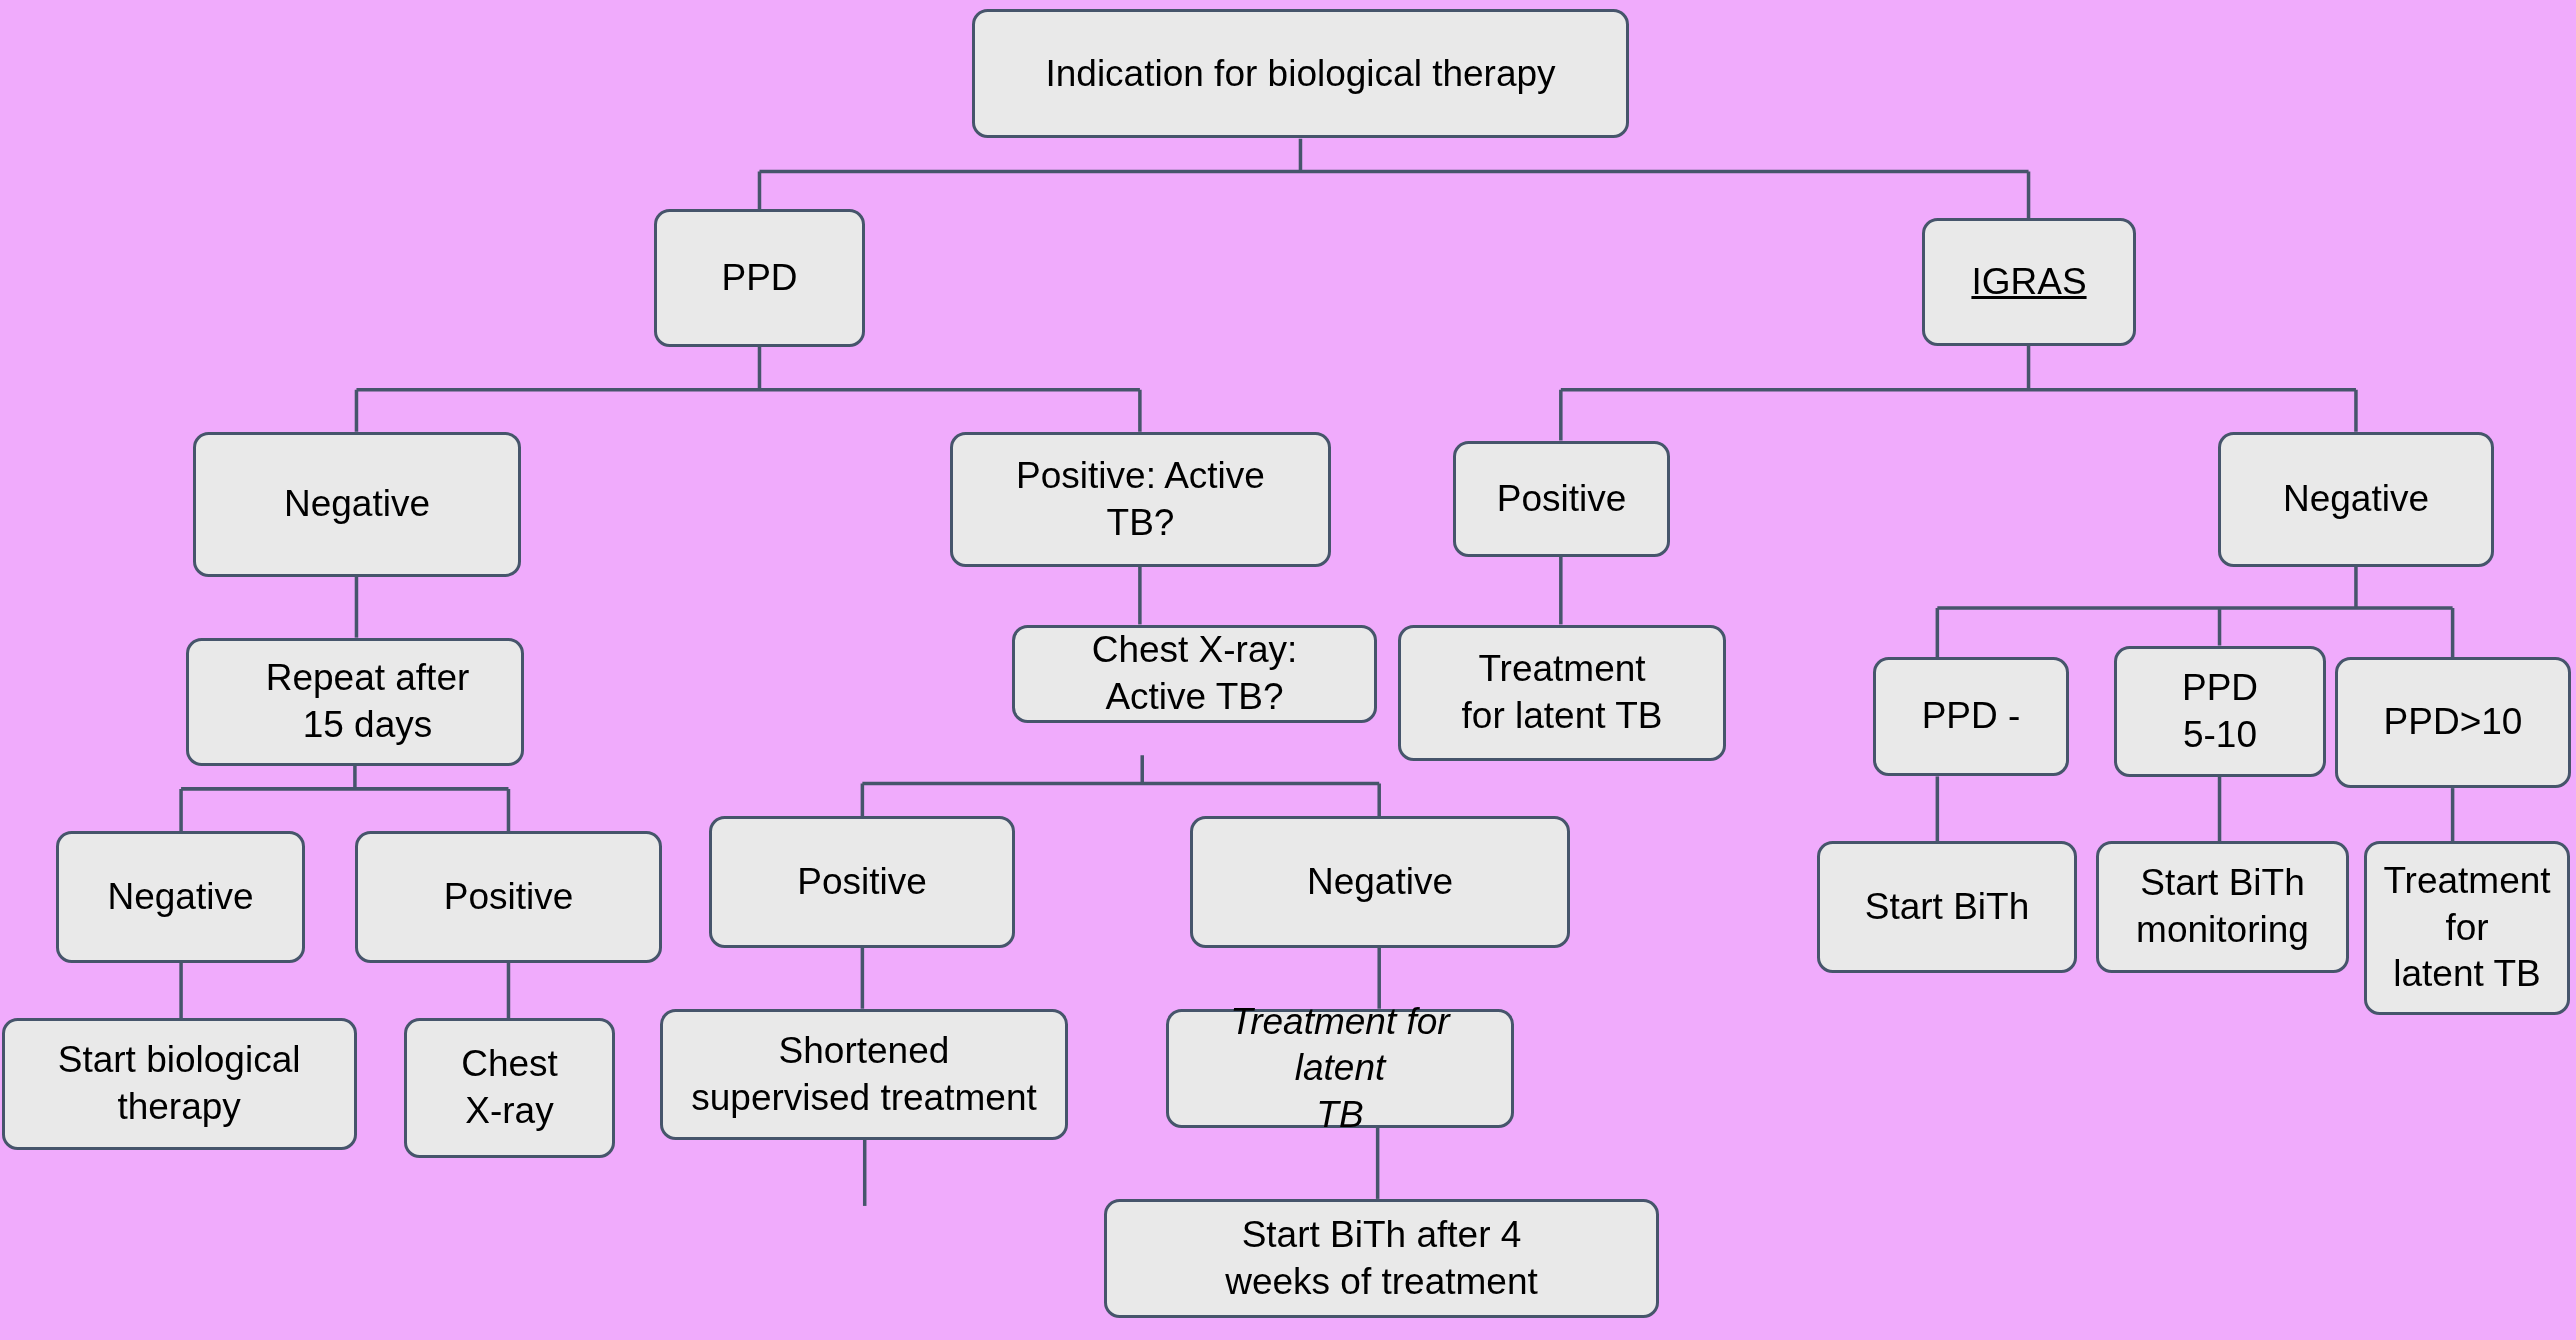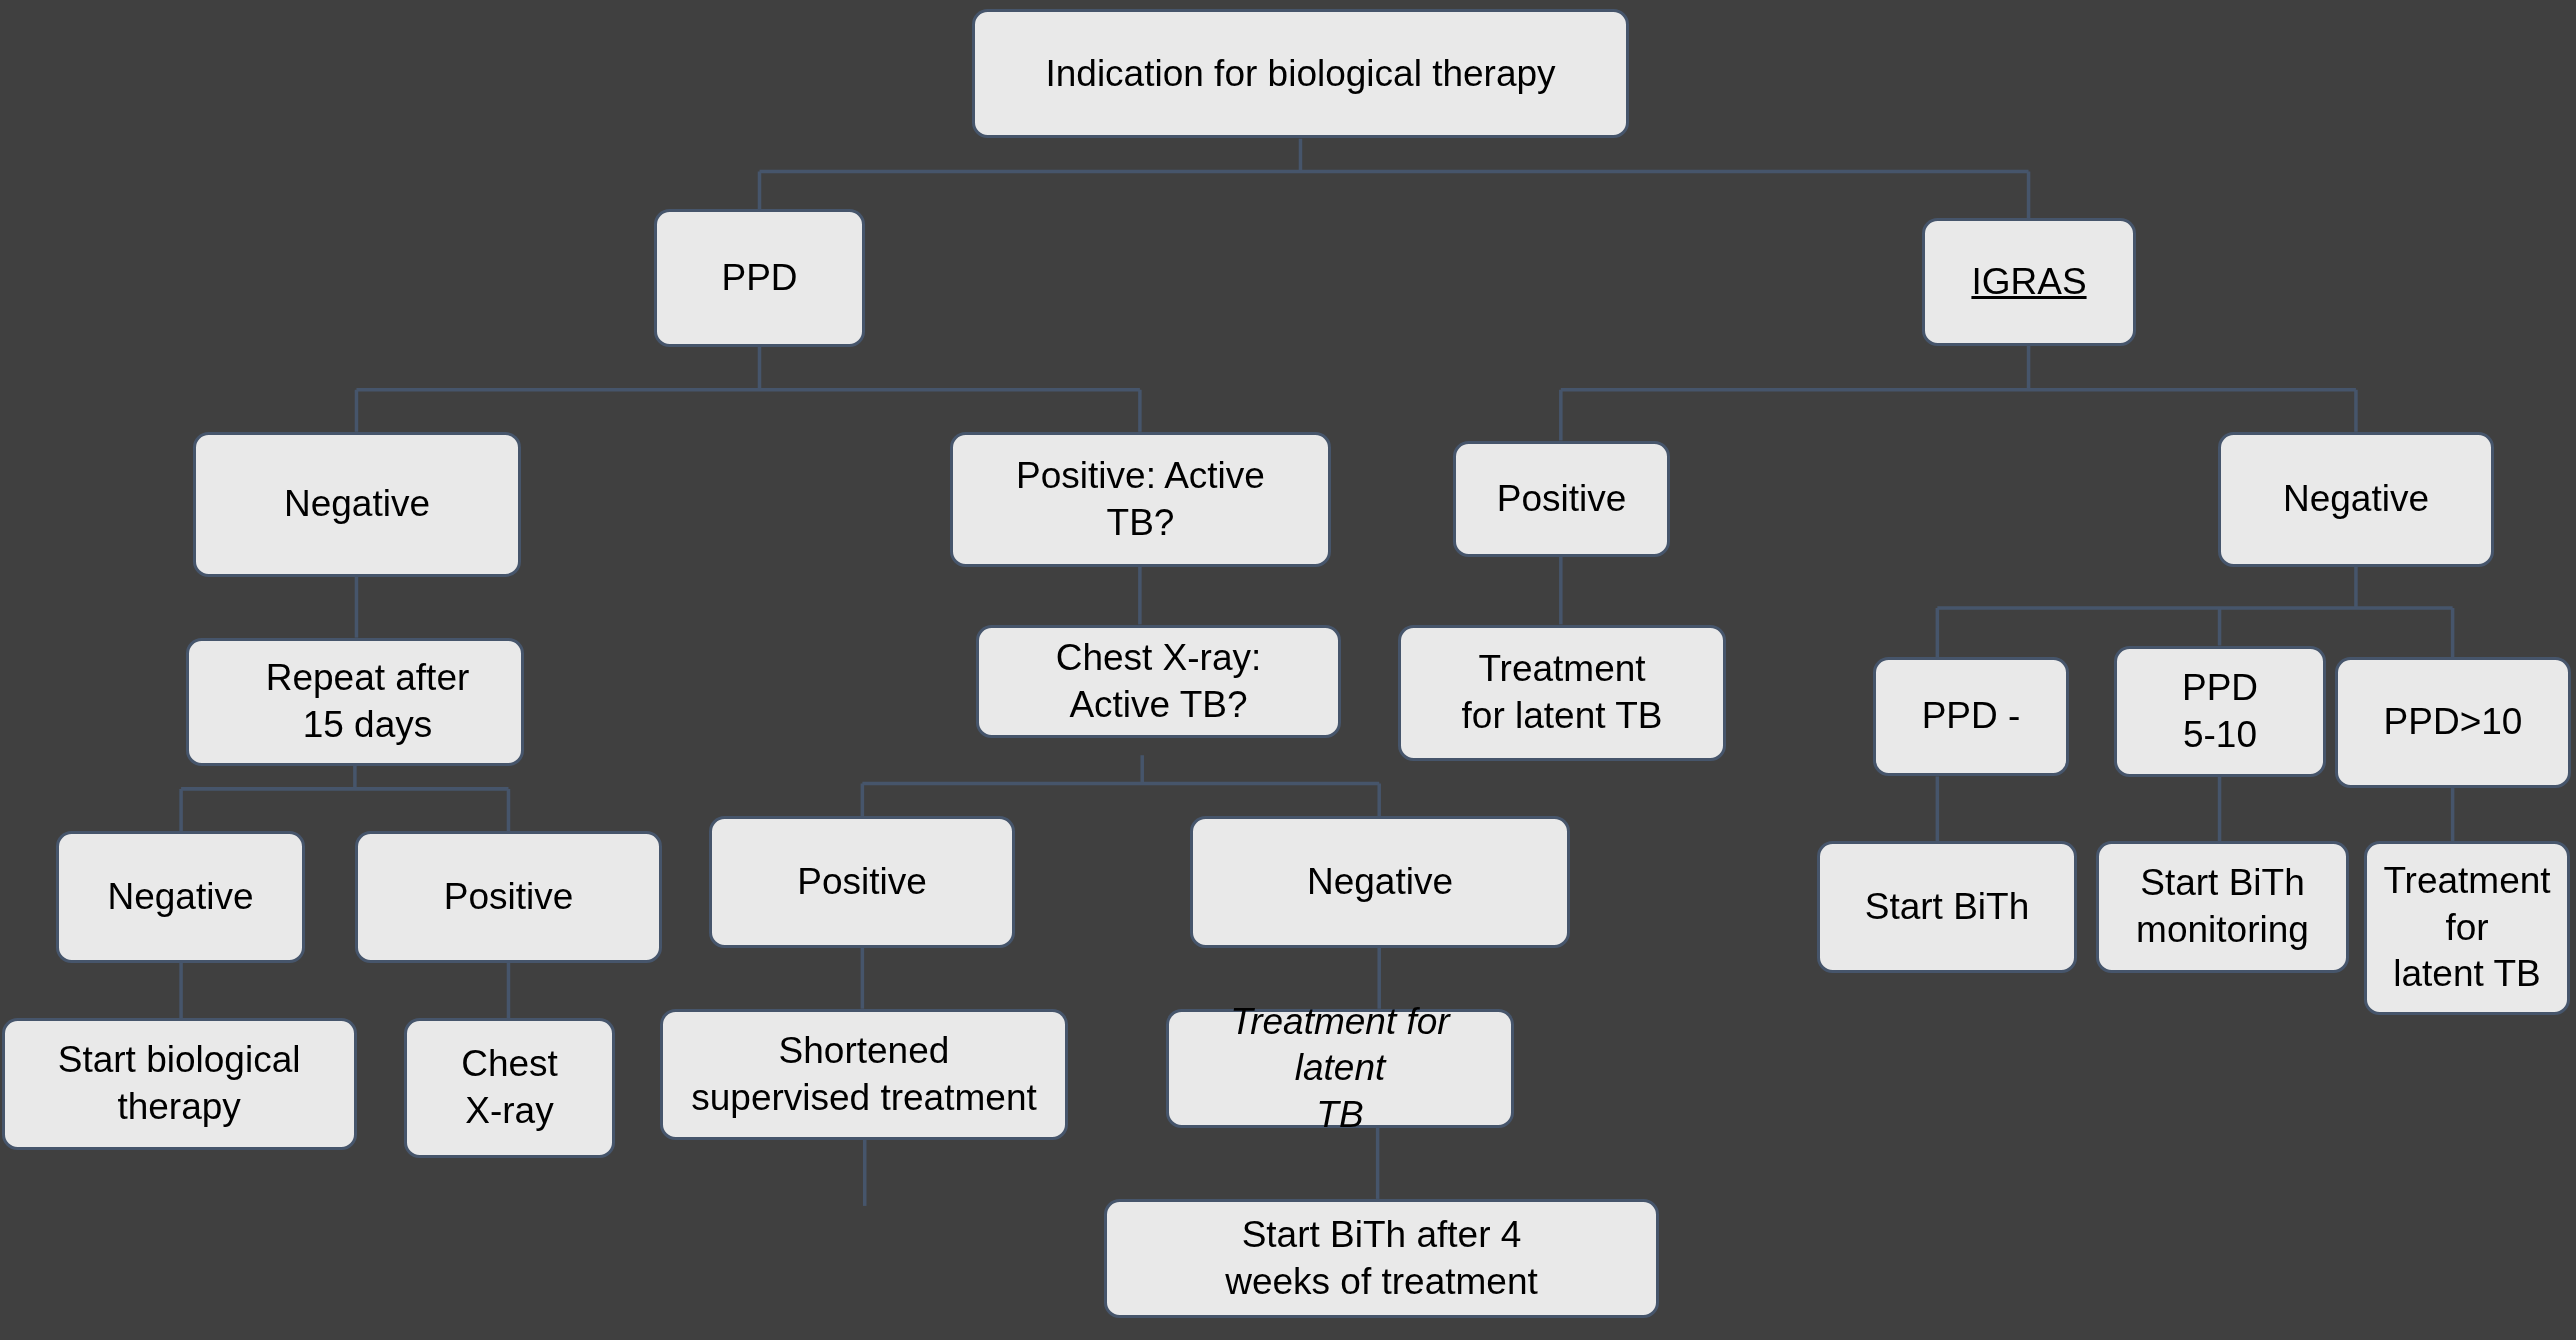--- a/index.html
+++ b/index.html
@@ -1,40 +1,40 @@
 <!DOCTYPE html>
 <html style="font-size:12.5px"><head>
 <meta charset="utf-8">
 <title>Flowchart</title>
 <style>
   html,body{margin:0;padding:0;background:#ffffff;}
   .stage{
     position:relative;width:2576px;height:1340px;overflow:hidden;
-    background:#404040;
+    background:#f0abfc;
     font-family:"Liberation Sans","DejaVu Sans",sans-serif;
   }
   svg.connectors{position:absolute;left:0;top:0;width:2576px;height:1340px;}
   .node{
     position:absolute;box-sizing:border-box;
     background:#e9e9e9;border:3.9px solid #46556b;border-radius:15.6px;
     display:flex;align-items:center;justify-content:center;
     text-align:center;white-space:pre-line;
     font-size:37px;line-height:1.26;color:#000000;
     padding:4.7px 11px;
   }
   
   #n-root        {left:972px;top:9.4px;  width:657px;height:129px;}
   #n-ppd         {left:654px; top:209px; width:211px;height:138px;}
   #n-igras       {left:1922px;top:218px; width:214px;height:128px;text-decoration:underline;}
   #n-neg1        {left:193px; top:432px; width:328px;height:145px;}
   #n-posactive   {left:950px;top:432px; width:381px;height:135px;}
   #n-igraspos    {left:1453px;top:441px; width:217px;height:116px;}
   #n-igrasneg    {left:2218px;top:432px; width:276px;height:135px;}
   #n-repeat15    {left:186px; top:638px; width:338px;height:128px;padding-left:36px;}
-  #n-cxractive   {left:976px;top:625px; width:365px;height:113px;}
+  #n-cxractive   {left:1012px;top:625px; width:365px;height:98px;}
   #n-latentigras {left:1398px;top:625px; width:328px;height:136px;}
   #n-ppdminus    {left:1839px;top:657px; width:196px;height:119px;margin-left:34px;}
   #n-ppd510      {left:2114px;top:646px; width:212px;height:131px;}
   #n-ppdgt10     {left:2335px;top:657px; width:236px;height:131px;}
   #n-repneg      {left:56px;  top:831px;width:249px;height:132px;}
   #n-reppos      {left:355px; top:831px;width:307px;height:132px;}
   #n-cxrpos      {left:709px; top:816px;width:306px;height:132px;}
   #n-cxrneg      {left:1190px;top:816px;width:380px;height:132px;}
   #n-startbith   {left:1817px;top:841px;width:260px;height:132px;}
   #n-startbithmon{left:2096px;top:841px;width:253px;height:132px;}

